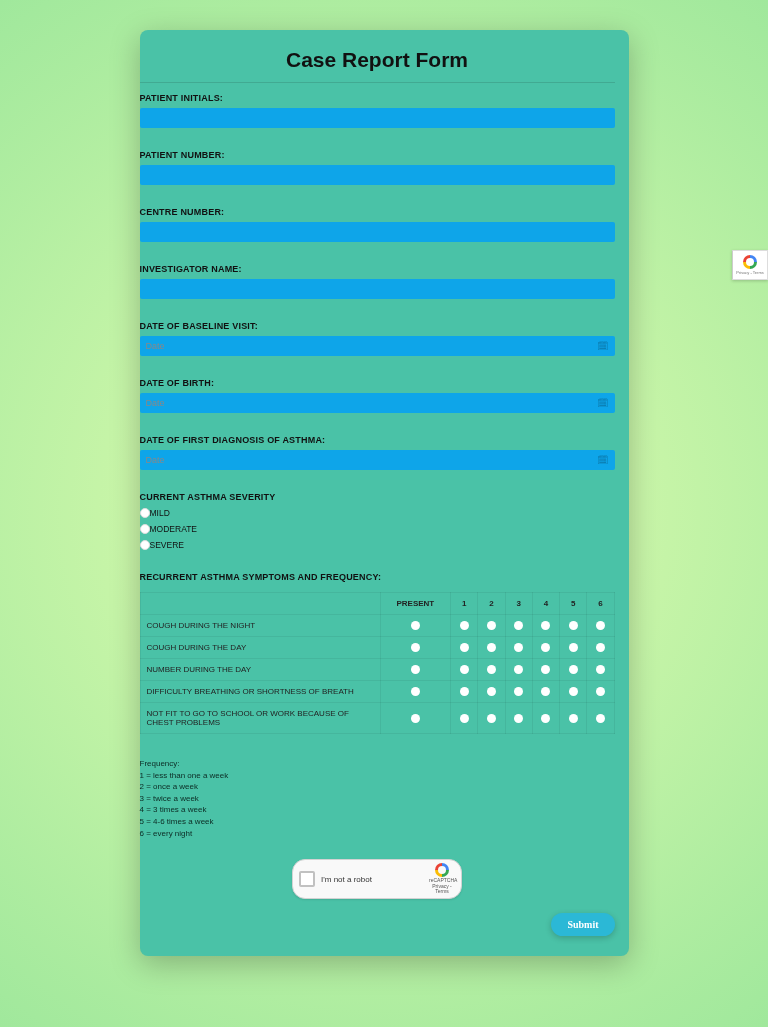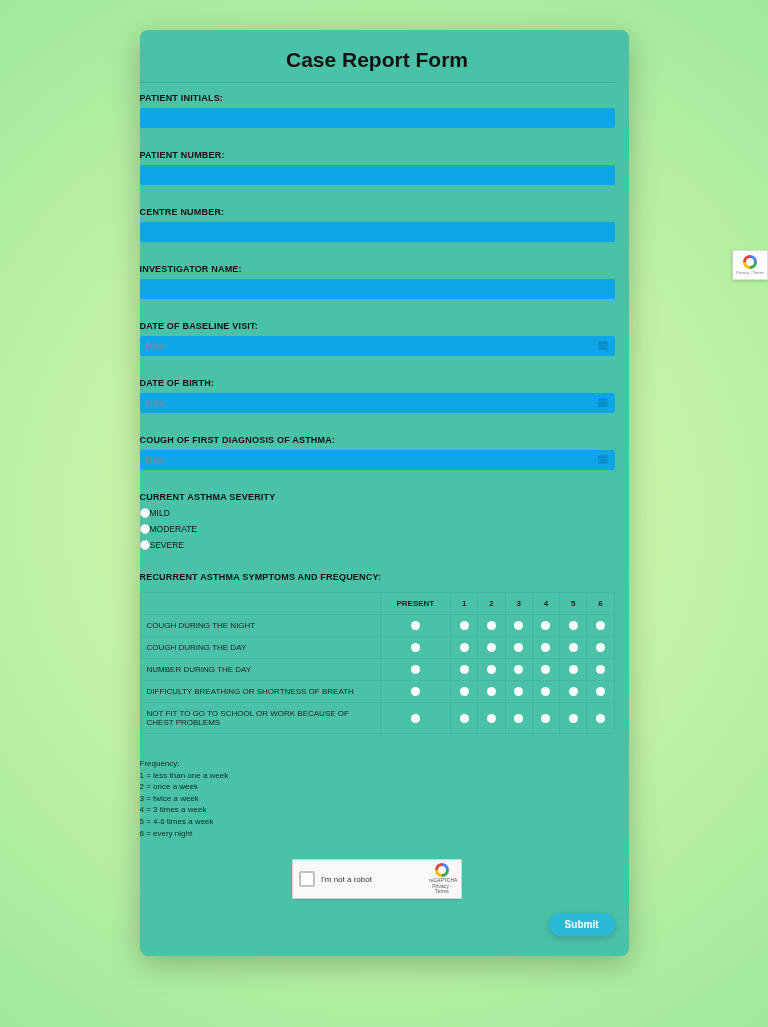--- a/index.html
+++ b/index.html
@@ -106,21 +106,21 @@
     font-size: 8px;
     color: #0c2b24;
     margin-top: 24px;
     line-height: 1.45;
   }
   .recaptcha-box {
     width: 170px;
     height: 40px;
     background: #f9f9f9;
     border: 1px solid #d3d3d3;
-    border-radius: 1px;
+    border-radius: 13px;
     box-shadow: 0 1px 2px rgba(0,0,0,0.1);
     margin: 20px auto 0;
     display: flex;
     align-items: center;
     padding: 0 6px;
     gap: 6px;
     position: relative;
   }
   .recaptcha-check {
     width: 16px; height: 16px;
@@ -147,20 +147,21 @@
   .submit-btn {
     background: #2bb8d6;
     color: #fff;
     border: none;
     border-radius: 14px;
     padding: 6px 16px;
     font-size: 10px;
     font-weight: 600;
     cursor: pointer;
     box-shadow: 0 2px 6px rgba(0,0,0,0.2);
+    font-family: Liberation Serif, serif;
   }
   .recaptcha-badge {
     position: absolute;
     right: 0;
     top: 250px;
     width: 36px; height: 30px;
     background: #fff;
     border: 1px solid #ddd;
     border-left: 1px solid #ccc;
     box-shadow: 0 1px 3px rgba(0,0,0,0.2);
@@ -219,21 +220,21 @@
 
   <div class="field">
     <label class="field-label">DATE OF BIRTH:</label>
     <div class="date-wrap">
       <input class="date-input" type="text" placeholder="Date" style="">
       <span class="date-icon">🗓</span>
     </div>
   </div>
 
   <div class="field">
-    <label class="field-label">COUGH OF FIRST DIAGNOSIS OF ASTHMA:</label>
+    <label class="field-label">DATE OF FIRST DIAGNOSIS OF ASTHMA:</label>
     <div class="date-wrap">
       <input class="date-input" type="text" placeholder="Date" style="">
       <span class="date-icon">🗓</span>
     </div>
   </div>
 
   <div class="field">
     <span class="field-label">CURRENT ASTHMA SEVERITY</span>
     <div class="radio-group">
       <div class="radio-row">

